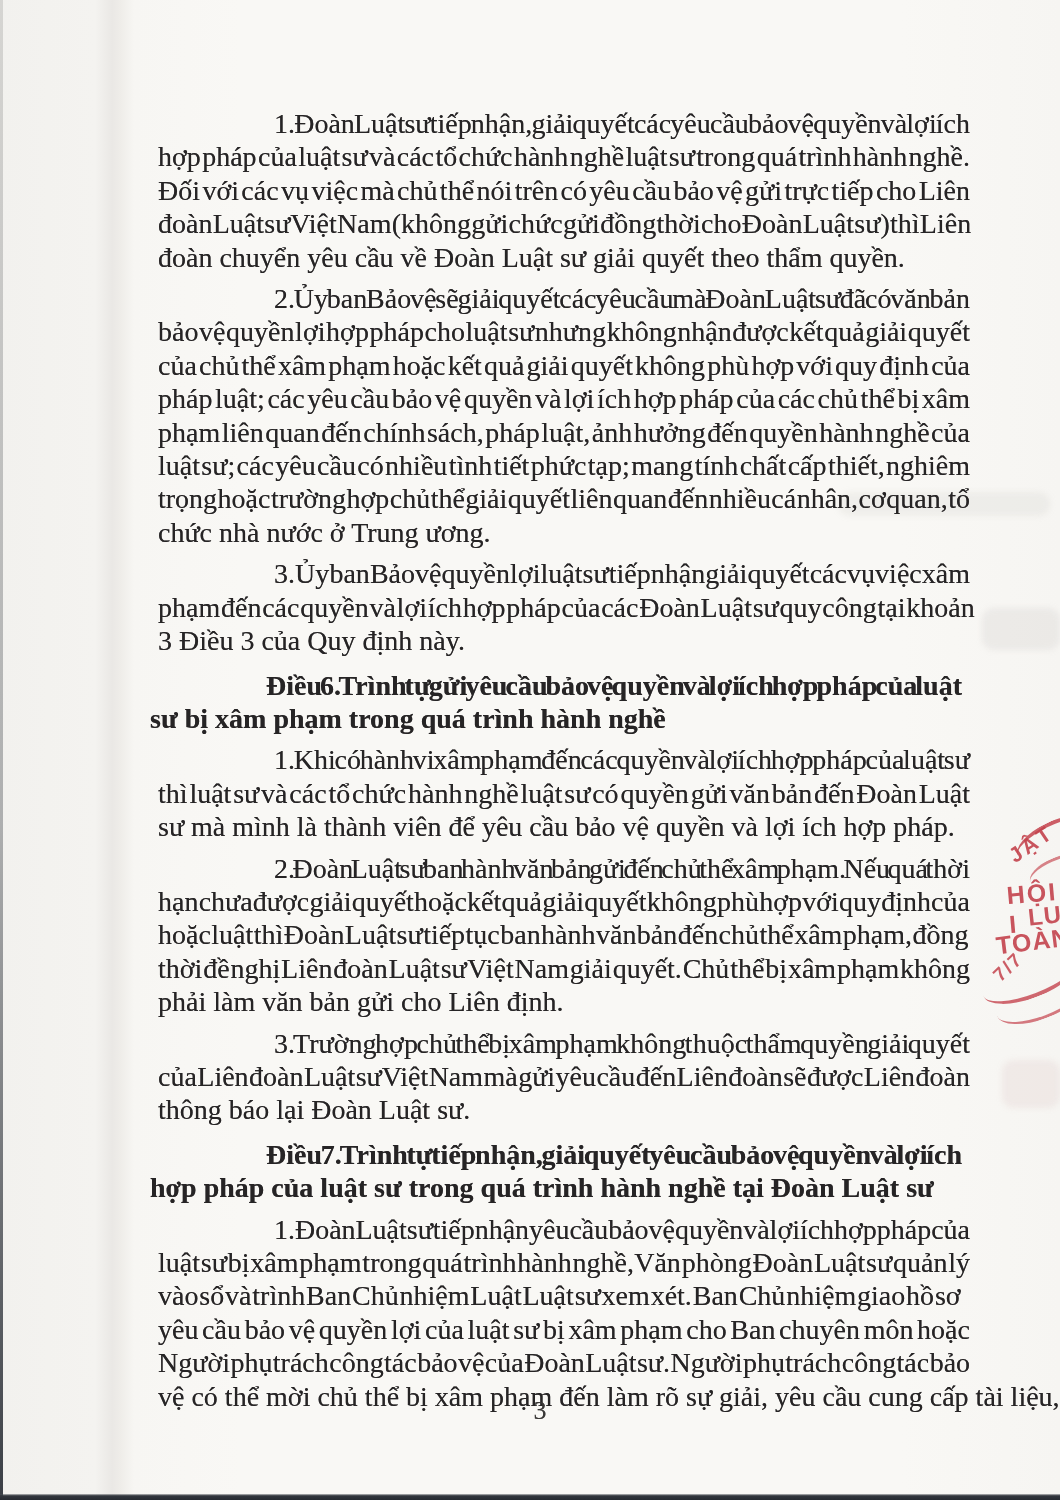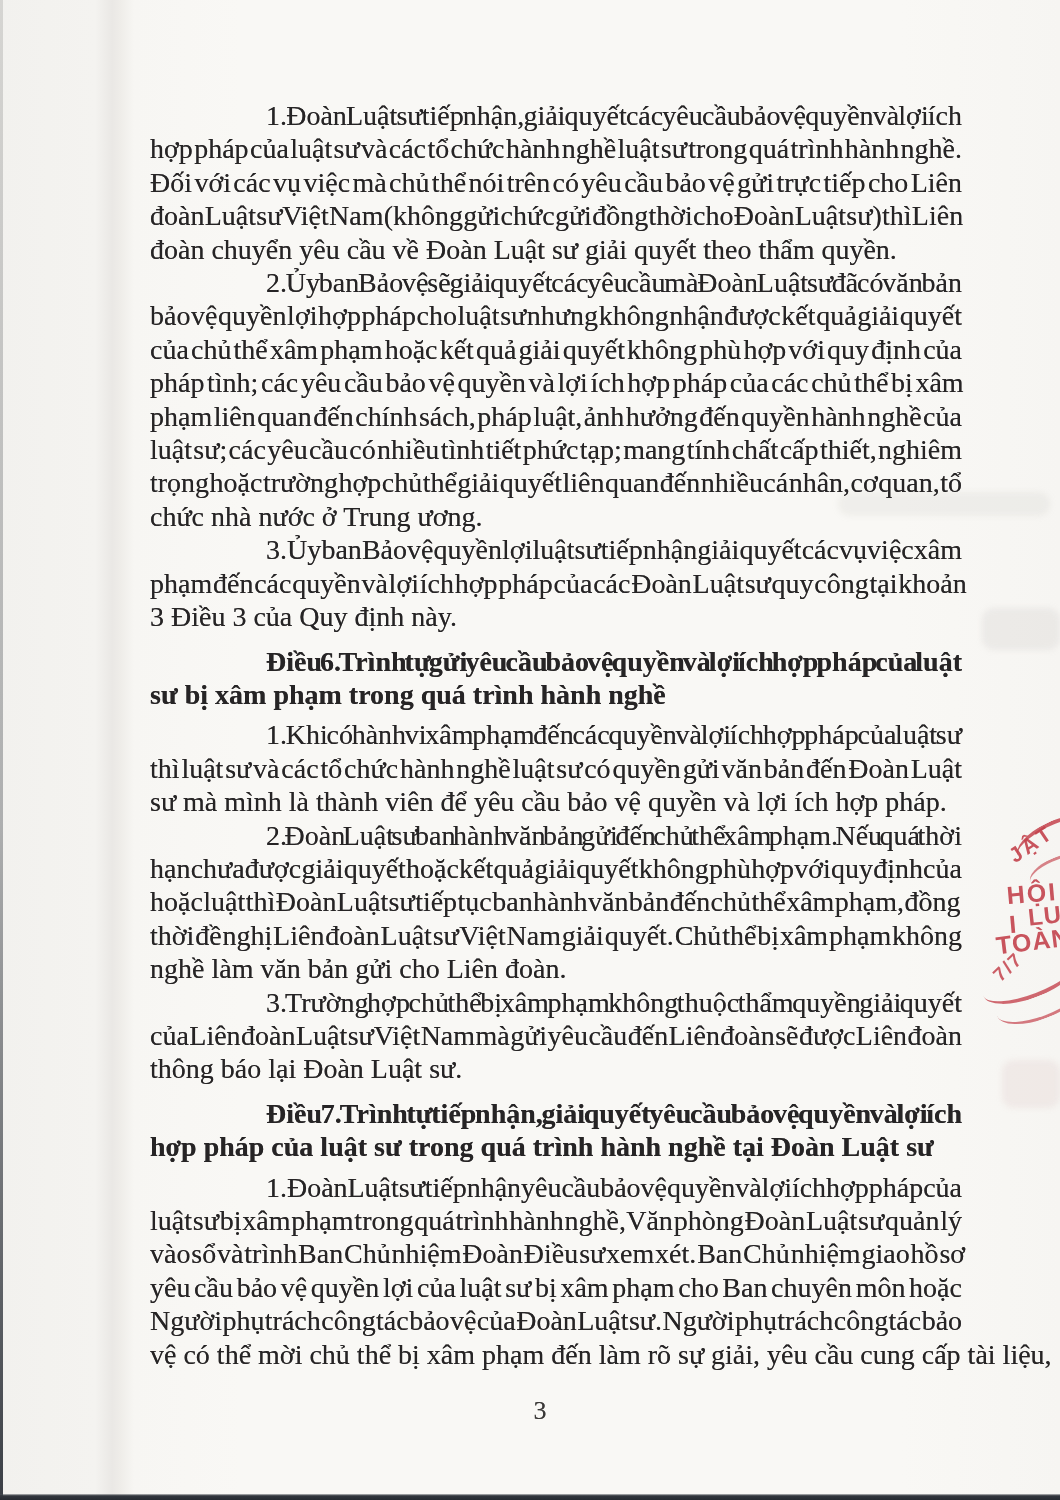--- a/index.html
+++ b/index.html
@@ -29,21 +29,21 @@
   
   .content{
     position:absolute;left:150px;top:99px;width:812px;
     font-size:28px;line-height:33.4px;color:#262425;
     text-shadow:0 0 0.6px rgba(38,36,37,0.65);
   }
   .line{white-space:nowrap;}
   .line.first{text-indent:58px;}
   .line .t{display:inline-block;}
   .block.heading{font-weight:bold;margin-top:11px;margin-bottom:7px;}
-  .block.paragraph{margin:0;}
+  .block.paragraph{margin:8px;}
 
   .page-number{
     position:absolute;left:480px;top:1396px;width:120px;
     text-align:center;font-size:26px;color:#3a3837;
     text-shadow:0 0 0.6px rgba(58,56,55,0.6);
   }
 
   
   .stamp{position:absolute;left:0;top:0;width:1060px;height:1500px;pointer-events:none;}
   .stamp *{position:absolute;color:#c4434d;font-family:"Liberation Sans", sans-serif;font-weight:bold;}
@@ -74,21 +74,21 @@
         <div class="line first fit"><span class="t" style="word-spacing: -7.84px;">1. Đoàn Luật sư tiếp nhận, giải quyết các yêu cầu bảo vệ quyền và lợi ích</span></div>
         <div class="line fit"><span class="t" style="word-spacing: -5.64px;">hợp pháp của luật sư và các tổ chức hành nghề luật sư trong quá trình hành nghề.</span></div>
         <div class="line fit"><span class="t" style="word-spacing: -4.61px;">Đối với các vụ việc mà chủ thể nói trên có yêu cầu bảo vệ gửi trực tiếp cho Liên</span></div>
         <div class="line fit"><span class="t" style="word-spacing: -6.71px;">đoàn Luật sư Việt Nam (không gửi chức gửi đồng thời cho Đoàn Luật sư) thì Liên</span></div>
         <div class="line"><span class="t">đoàn chuyển yêu cầu về Đoàn Luật sư giải quyết theo thẩm quyền.</span></div>
       </div>
       <div class="block paragraph">
         <div class="line first fit"><span class="t" style="word-spacing: -8.18px;">2. Ủy ban Bảo vệ sẽ giải quyết các yêu cầu mà Đoàn Luật sư đã có văn bản</span></div>
         <div class="line fit"><span class="t" style="word-spacing: -6.39px;">bảo vệ quyền lợi hợp pháp cho luật sư nhưng không nhận được kết quả giải quyết</span></div>
         <div class="line fit"><span class="t" style="word-spacing: -4.85px;">của chủ thể xâm phạm hoặc kết quả giải quyết không phù hợp với quy định của</span></div>
-        <div class="line fit"><span class="t" style="word-spacing: -4.39px;">pháp tình; các yêu cầu bảo vệ quyền và lợi ích hợp pháp của các chủ thể bị xâm</span></div>
+        <div class="line fit"><span class="t" style="word-spacing: -4.39px;">pháp luật; các yêu cầu bảo vệ quyền và lợi ích hợp pháp của các chủ thể bị xâm</span></div>
         <div class="line fit"><span class="t" style="word-spacing: -5.46px;">phạm liên quan đến chính sách, pháp luật, ảnh hưởng đến quyền hành nghề của</span></div>
         <div class="line fit"><span class="t" style="word-spacing: -5.62px;">luật sư; các yêu cầu có nhiều tình tiết phức tạp; mang tính chất cấp thiết, nghiêm</span></div>
         <div class="line fit"><span class="t" style="word-spacing: -6.53px;">trọng hoặc trường hợp chủ thể giải quyết liên quan đến nhiều cá nhân, cơ quan, tổ</span></div>
         <div class="line"><span class="t">chức nhà nước ở Trung ương.</span></div>
       </div>
       <div class="block paragraph">
         <div class="line first fit"><span class="t" style="word-spacing: -6.92px;">3. Ủy ban Bảo vệ quyền lợi luật sư tiếp nhận giải quyết các vụ việc xâm</span></div>
         <div class="line fit"><span class="t" style="word-spacing: -6.23px;">phạm đến các quyền và lợi ích hợp pháp của các Đoàn Luật sư quy công tại khoản</span></div>
         <div class="line"><span class="t">3 Điều 3 của Quy định này.</span></div>
       </div>
@@ -99,35 +99,35 @@
       <div class="block paragraph">
         <div class="line first fit"><span class="t" style="word-spacing: -8.26px;">1. Khi có hành vi xâm phạm đến các quyền và lợi ích hợp pháp của luật sư</span></div>
         <div class="line fit"><span class="t" style="word-spacing: -5.17px;">thì luật sư và các tổ chức hành nghề luật sư có quyền gửi văn bản đến Đoàn Luật</span></div>
         <div class="line"><span class="t">sư mà mình là thành viên để yêu cầu bảo vệ quyền và lợi ích hợp pháp.</span></div>
       </div>
       <div class="block paragraph">
         <div class="line first fit"><span class="t" style="word-spacing: -9.48px;">2. Đoàn Luật sư ban hành văn bản gửi đến chủ thể xâm phạm. Nếu quá thời</span></div>
         <div class="line fit"><span class="t" style="word-spacing: -6.8px;">hạn chưa được giải quyết hoặc kết quả giải quyết không phù hợp với quy định của</span></div>
         <div class="line fit"><span class="t" style="word-spacing: -6.55px;">hoặc luật thì Đoàn Luật sư tiếp tục ban hành văn bản đến chủ thể xâm phạm, đồng</span></div>
         <div class="line fit"><span class="t" style="word-spacing: -6.15px;">thời đề nghị Liên đoàn Luật sư Việt Nam giải quyết. Chủ thể bị xâm phạm không</span></div>
-        <div class="line"><span class="t">nghề làm văn bản gửi cho Liên đoàn.</span></div>
+        <div class="line"><span class="t">phải làm văn bản gửi cho Liên định.</span></div>
       </div>
       <div class="block paragraph">
         <div class="line first fit"><span class="t" style="word-spacing: -8.41px; text-align: right;">3. Trường hợp chủ thể bị xâm phạm không thuộc thẩm quyền giải quyết</span></div>
         <div class="line fit"><span class="t" style="word-spacing: -6.56px;">của Liên đoàn Luật sư Việt Nam mà gửi yêu cầu đến Liên đoàn sẽ được Liên đoàn</span></div>
         <div class="line"><span class="t">thông báo lại Đoàn Luật sư.</span></div>
       </div>
       <div class="block heading">
         <div class="line first fit"><span class="t" style="word-spacing: -8.32px;">Điều 7. Trình tự tiếp nhận, giải quyết yêu cầu bảo vệ quyền và lợi ích</span></div>
         <div class="line"><span class="t">hợp pháp của luật sư trong quá trình hành nghề tại Đoàn Luật sư</span></div>
       </div>
       <div class="block paragraph">
         <div class="line first fit"><span class="t" style="word-spacing: -7.07px;">1. Đoàn Luật sư tiếp nhận yêu cầu bảo vệ quyền và lợi ích hợp pháp của</span></div>
         <div class="line fit"><span class="t" style="word-spacing: -6.18px;">luật sư bị xâm phạm trong quá trình hành nghề, Văn phòng Đoàn Luật sư quản lý</span></div>
-        <div class="line fit"><span class="t" style="word-spacing: -6.15px;">vào sổ và trình Ban Chủ nhiệm Đoàn Điều sư xem xét. Ban Chủ nhiệm giao hồ sơ</span></div>
+        <div class="line fit"><span class="t" style="word-spacing: -6.15px;">vào sổ và trình Ban Chủ nhiệm Luật Luật sư xem xét. Ban Chủ nhiệm giao hồ sơ</span></div>
         <div class="line fit"><span class="t" style="word-spacing: -3.32px;">yêu cầu bảo vệ quyền lợi của luật sư bị xâm phạm cho Ban chuyên môn hoặc</span></div>
         <div class="line fit"><span class="t" style="word-spacing: -6.57px;">Người phụ trách công tác bảo vệ của Đoàn Luật sư. Người phụ trách công tác bảo</span></div>
         <div class="line"><span class="t">vệ có thể mời chủ thể bị xâm phạm đến làm rõ sự giải, yêu cầu cung cấp tài liệu,</span></div>
       </div>
     </div>
 
   <div class="page-number">3</div>
 
   <div class="stamp">
     <div class="arc top-outer"></div>

